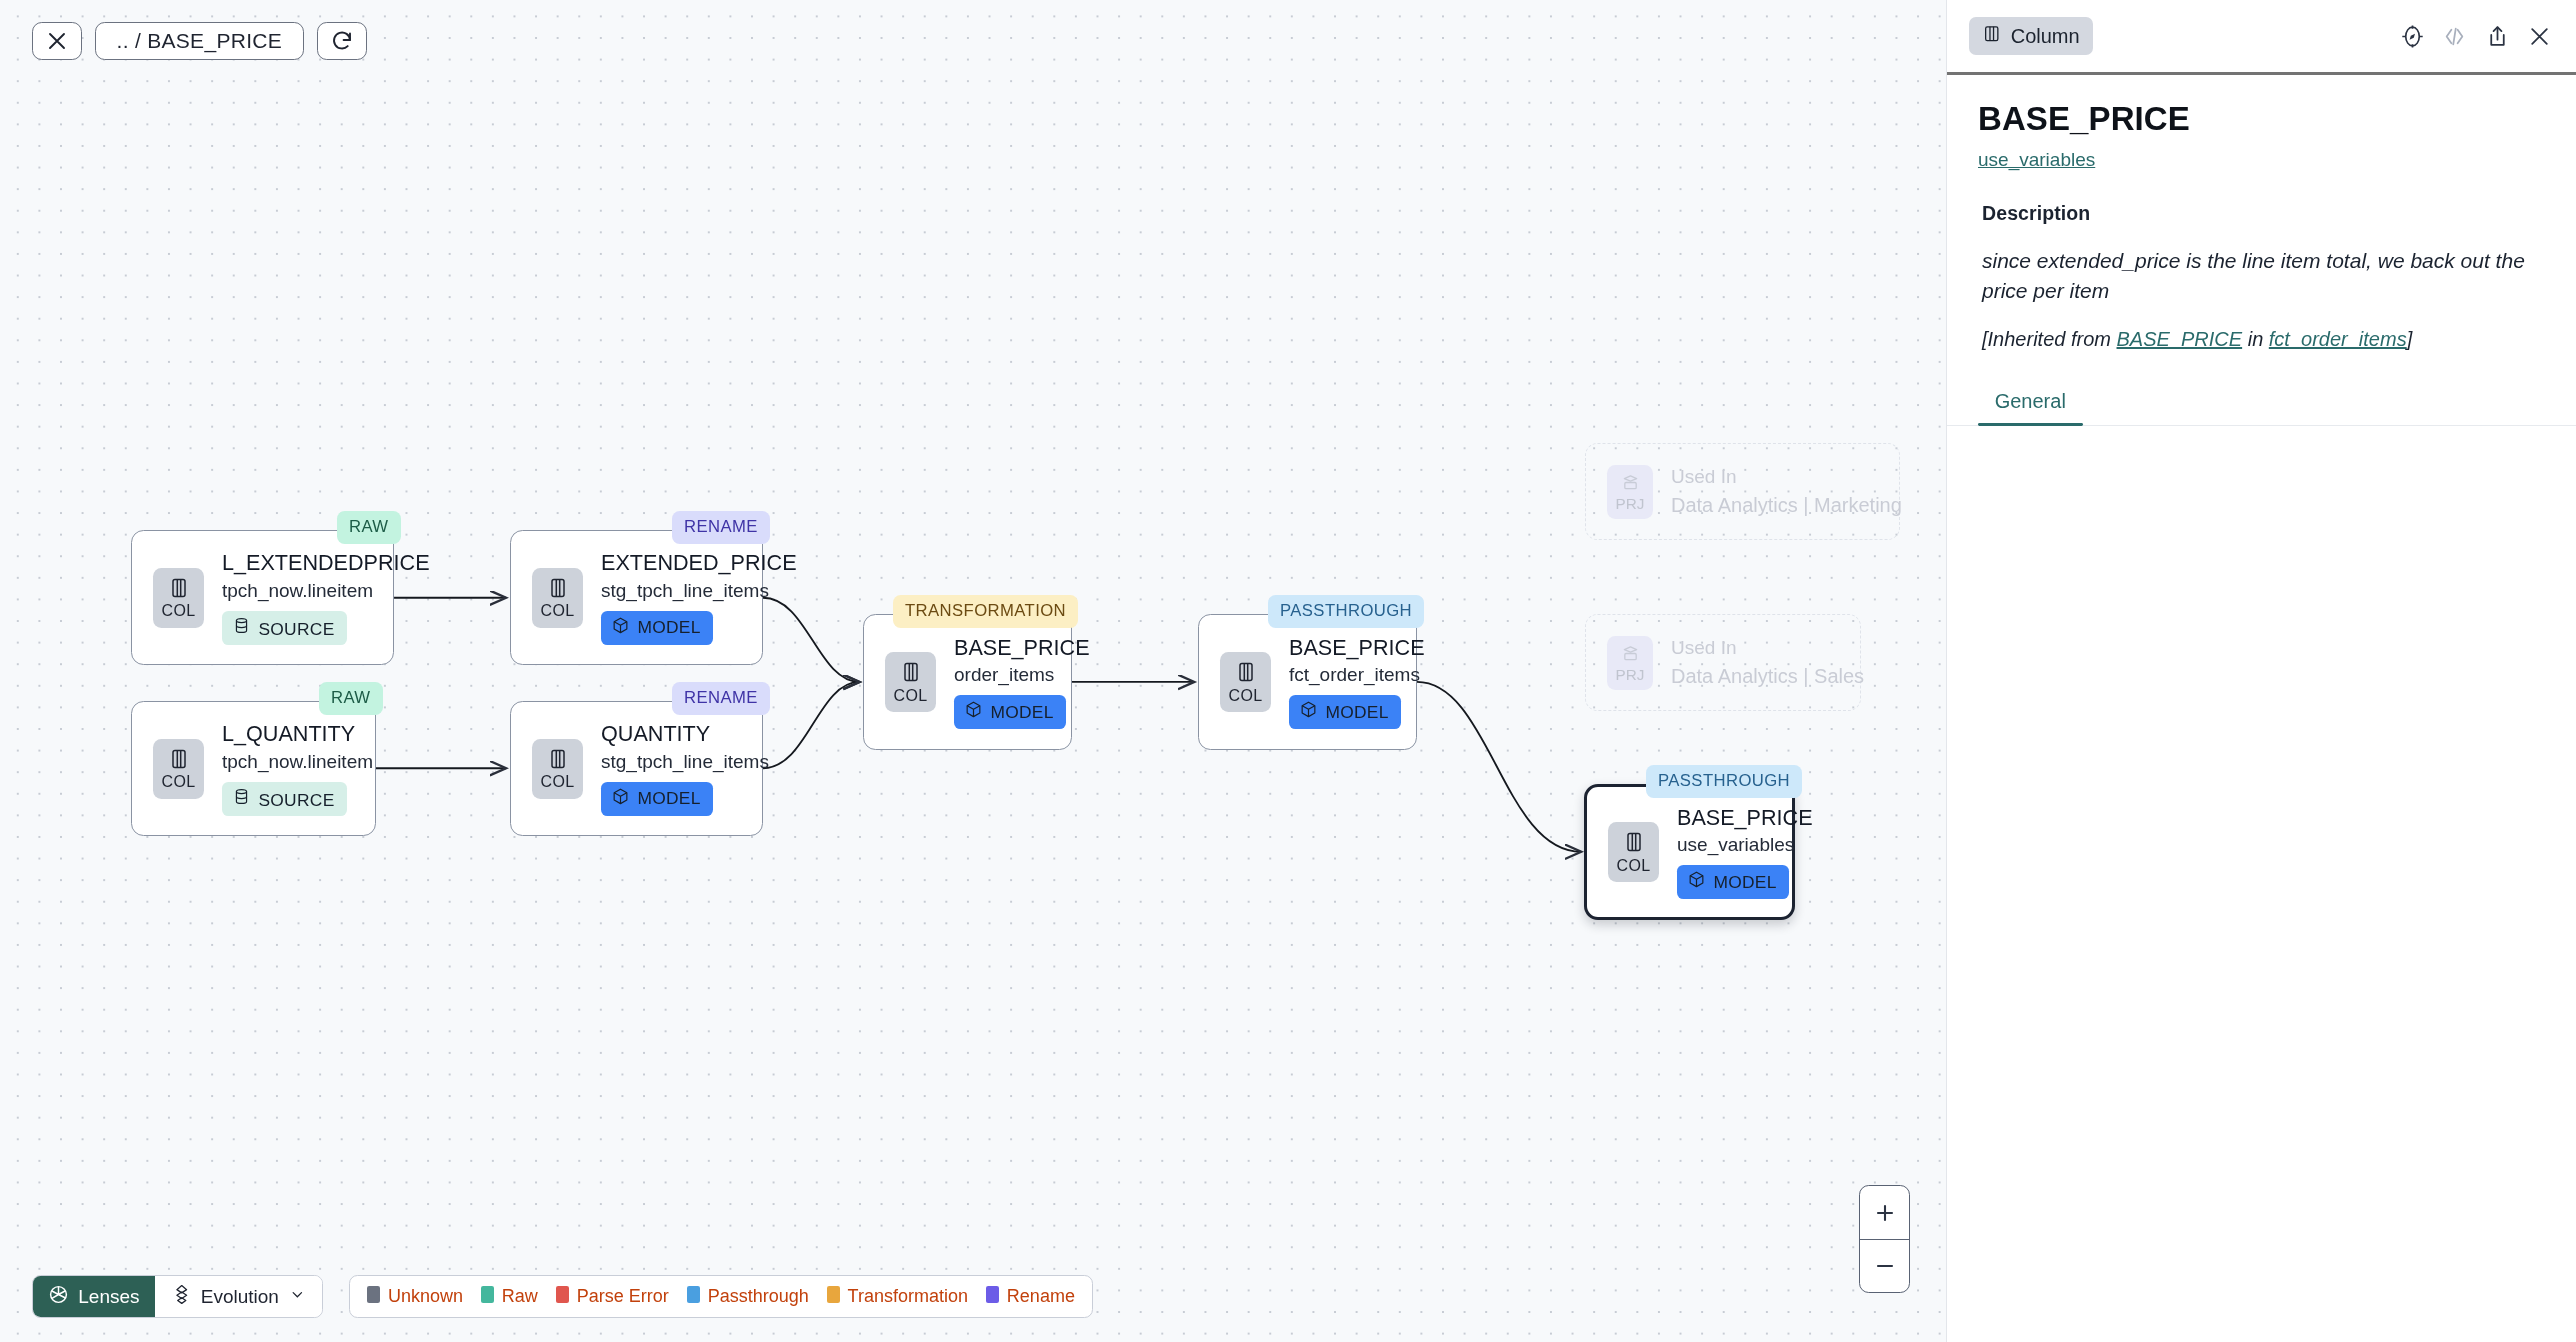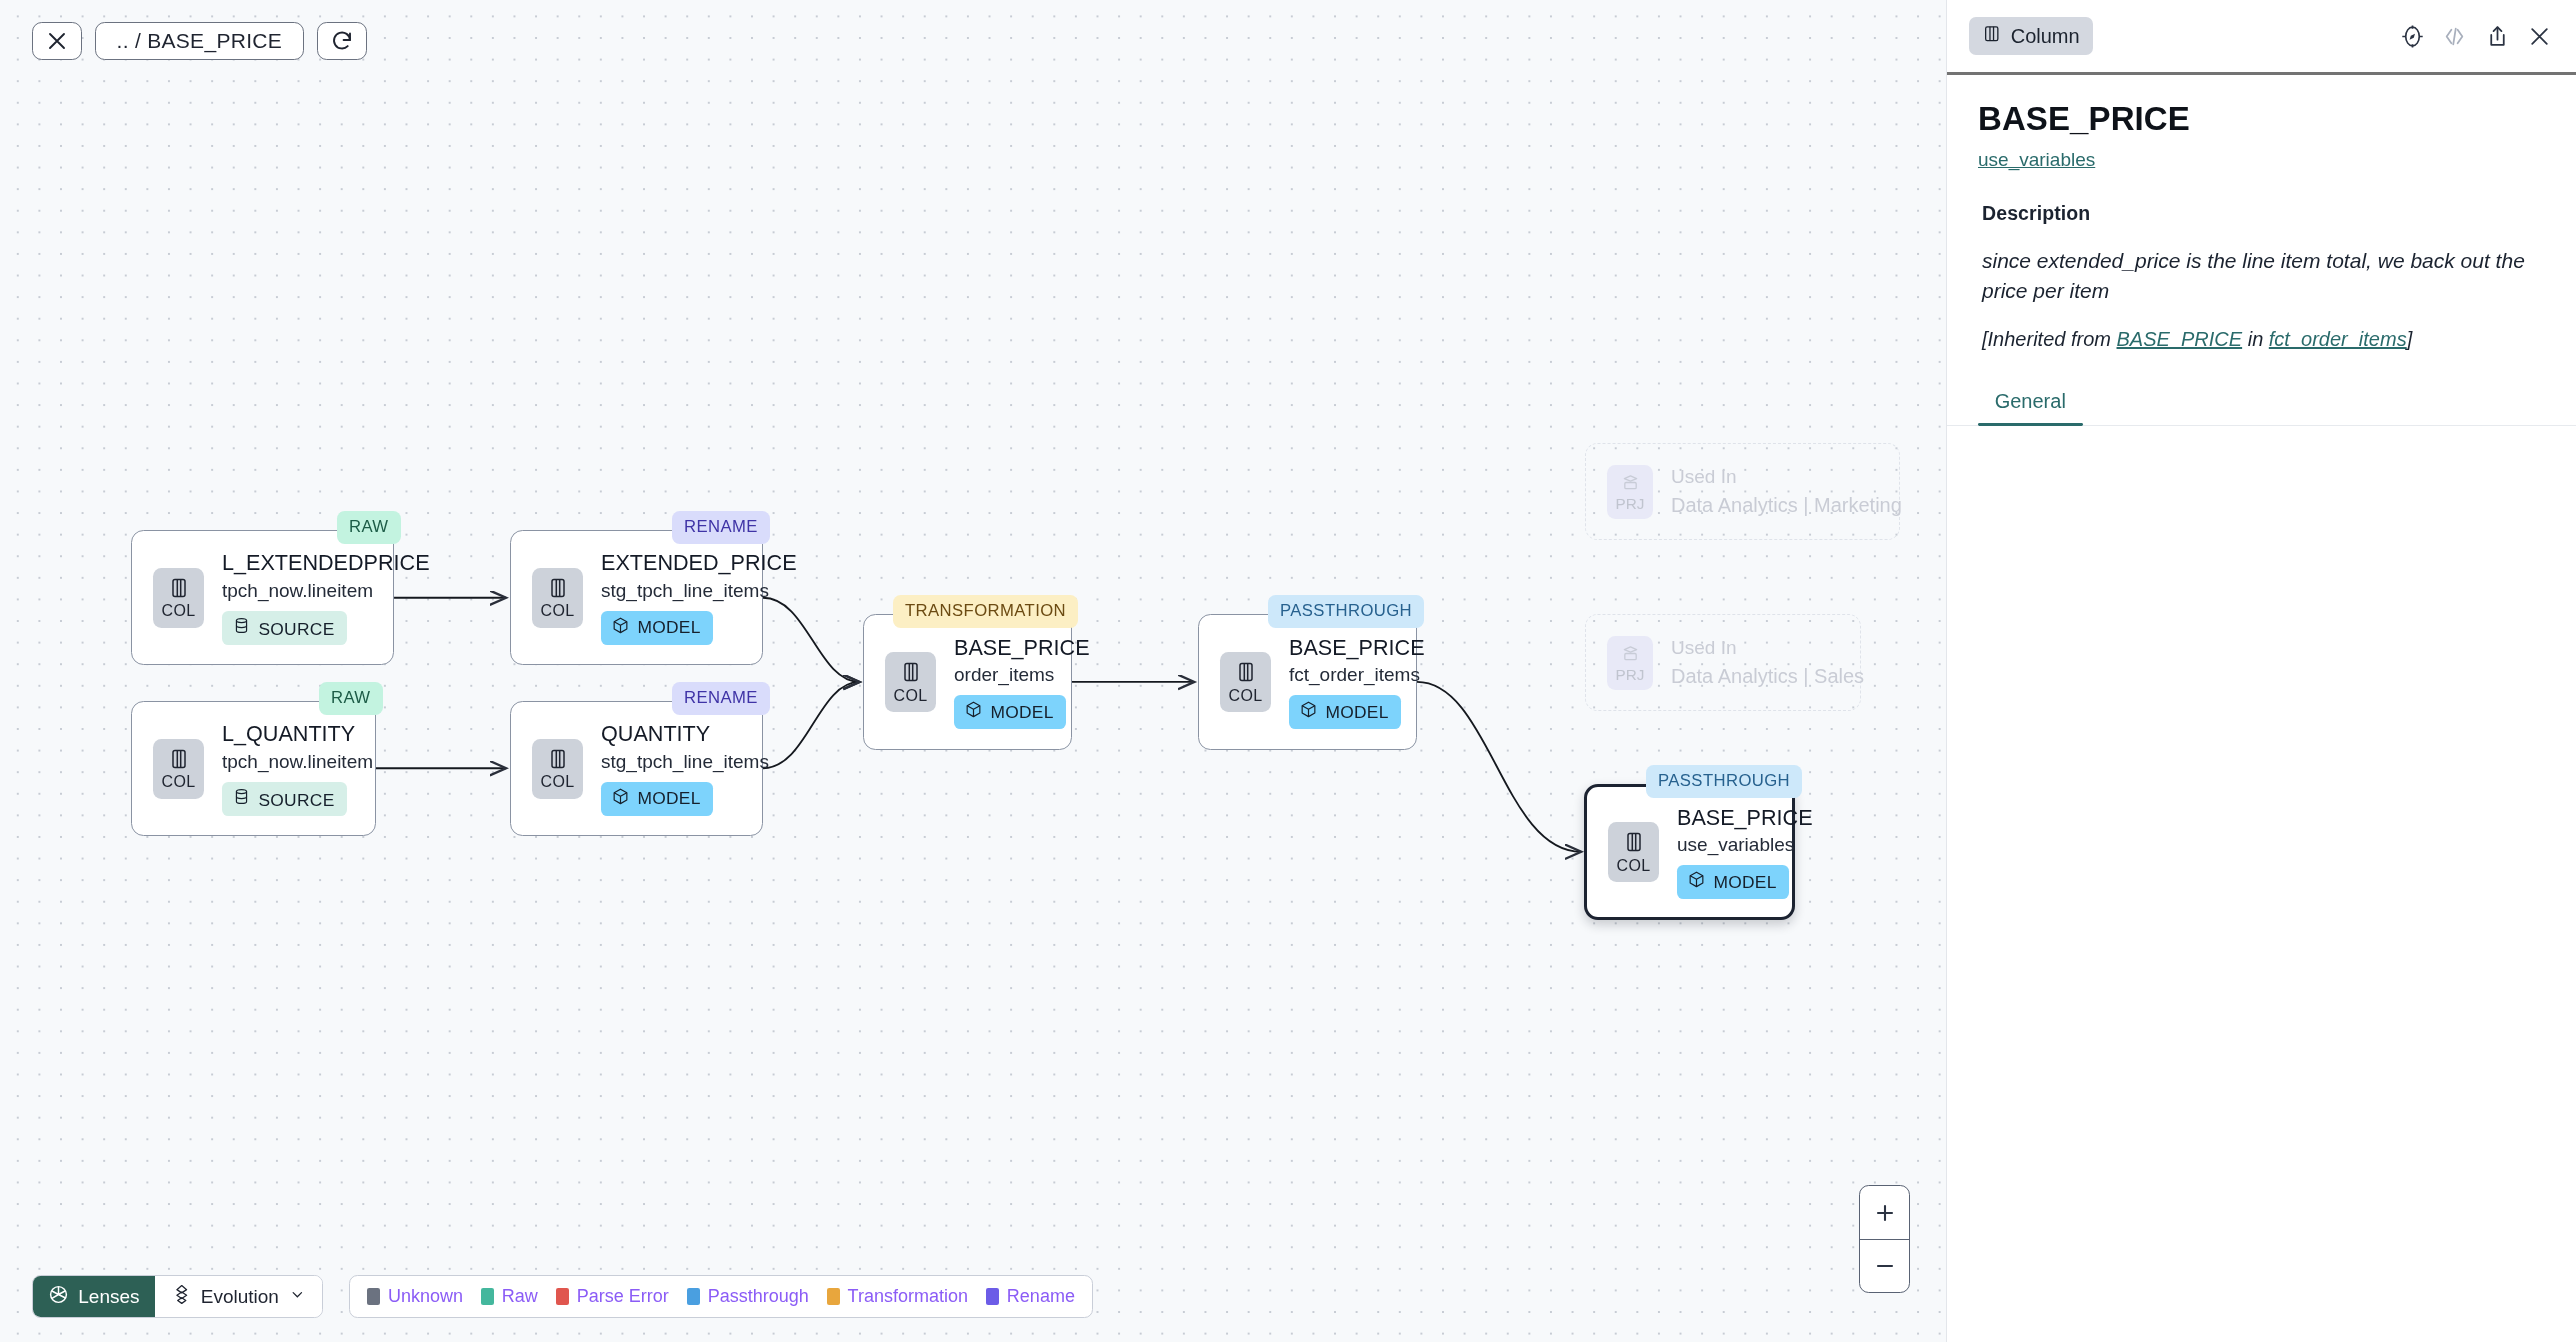--- a/index.html
+++ b/index.html
@@ -70,21 +70,21 @@
   .node-sub {
     font-size: 19px; color: #242b38; line-height: 1.3; white-space: nowrap;
   }
   .kind-badge {
     margin-top: 6.3px; align-self: flex-start;
     display: inline-flex; align-items: center; gap: 7.7px;
     padding: 4.9px 12px 4.9px 9.7px; border-radius: 6.3px;
     font-size: 17.4px; letter-spacing: 0.3px; white-space: nowrap;
   }
   .kind-source { background: #d6efe8; color: #16202c; align-items: flex-end; }
-  .kind-model  { background: #7dd3fc; color: #16202c; }
+  .kind-model  { background: #3b82f6; color: #16202c; }
 
   
   .tag-pill {
     position: absolute; z-index: 30;
     padding: 6.3px 12px; border-radius: 7.7px;
     font-size: 16.7px; letter-spacing: 0.4px; white-space: nowrap;
   }
   .tag-raw   { background: #c3f3e0; color: #1d5c47; }
   .tag-ren   { background: #d9dcfb; color: #3f33a6; }
   .tag-trans { background: #fcefc4; color: #6b4a12; }
@@ -128,21 +128,21 @@
   #evolution-btn {
     background: #ffffff; color: #1f2430;
     display: flex; align-items: center; gap: 9.7px;
     padding: 0 16.7px; font-size: 19px; cursor: pointer; white-space: nowrap;
   }
   #legend {
     display: flex; align-items: center; gap: 18px;
     background: #ffffff; border: 1px solid #c9ced8;
     border-radius: 8.4px; padding: 0 16.7px; height: 43px;
   }
-  .legend-item { display: flex; align-items: center; gap: 7.7px; font-size: 18px; color: #8b5cf6; white-space: nowrap; }
+  .legend-item { display: flex; align-items: flex-start; gap: 7.7px; font-size: 18px; color: #c2410c; white-space: nowrap; }
   .legend-sw { width: 13.2px; height: 16.7px; border-radius: 2.1px; }
 
   
   #zoom-ctl {
     position: absolute; right: 36px; bottom: 50px;
     width: 51px; background: #ffffff;
     border: 1.1px solid #596273; border-radius: 9.7px;
     z-index: 40; overflow: hidden;
   }
   .zbtn {

